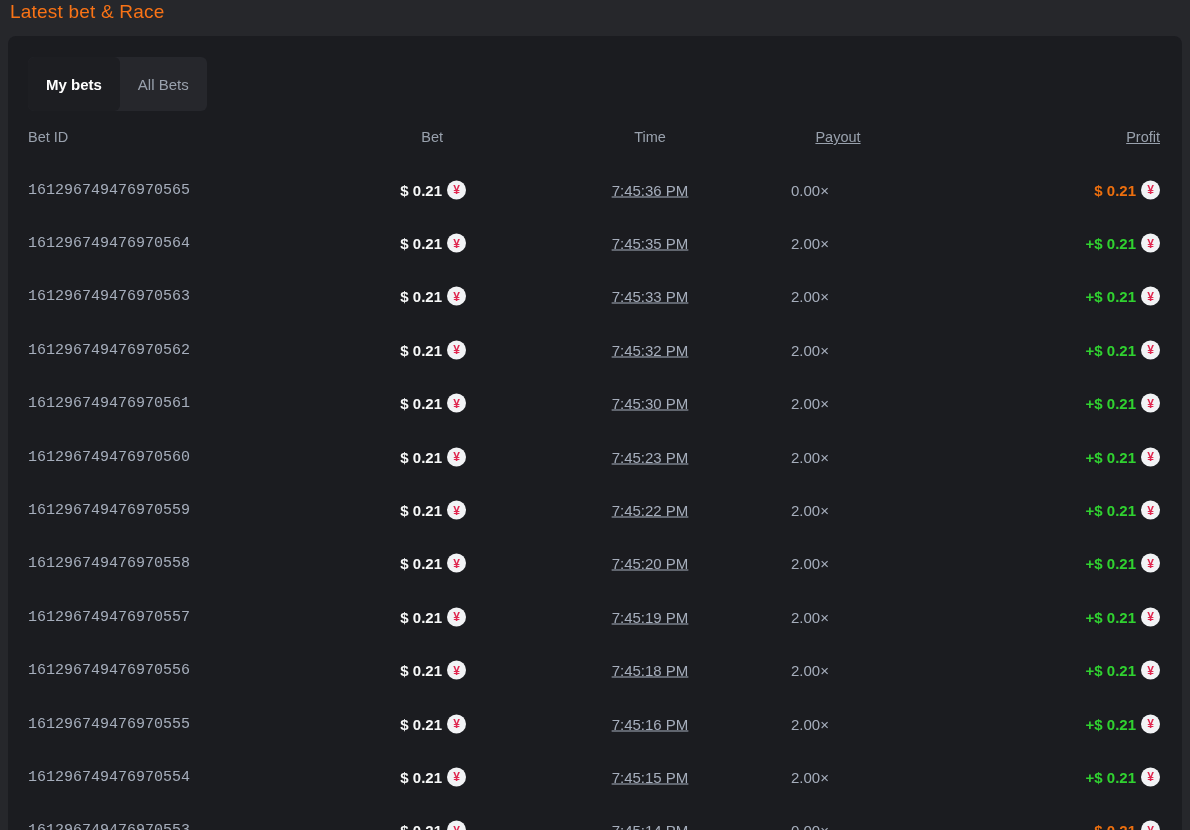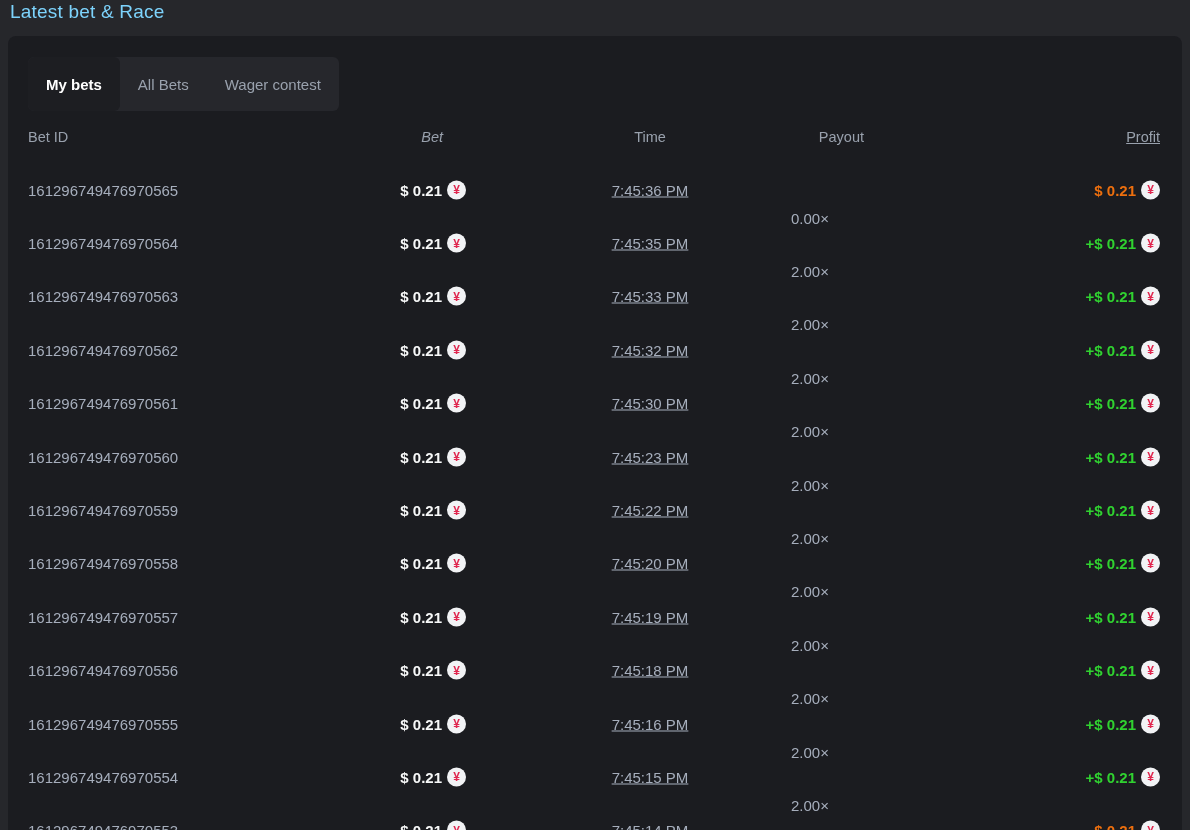--- a/index.html
+++ b/index.html
@@ -16,21 +16,21 @@
   body{
     width:1190px;height:830px;
     background:var(--page-bg);
     overflow:hidden;
     position:relative;
     font-family:"Liberation Sans","DejaVu Sans",sans-serif;
     -webkit-font-smoothing:antialiased;
   }
   .page-title{
     position:absolute;left:10px;top:1px;
-    font-size:19px;font-weight:500;color:#7dd3fc;
+    font-size:19px;font-weight:500;color:#f97316;
     letter-spacing:.2px;
   }
   .panel{
     position:absolute;left:8px;top:36px;
     width:1174px;height:820px;
     background:var(--panel-bg);
     border-radius:8px;
   }
   
   .tabbar{
@@ -52,33 +52,33 @@
   }
   
   .thead{
     position:absolute;top:75px;left:0;right:0;height:52px;
   }
   .th{
     position:absolute;top:50%;transform:translateY(-50%);
     font-size:14.5px;color:var(--grey-dim);text-align:right;
   }
   .h-id{left:20px;}
-  .h-bet{right:739px;font-style:italic;}
+  .h-bet{right:739px;}
   .h-time{left:560px;width:164px;text-align:center;}
-  .h-payout{left:692px;width:164px;}
+  .h-payout{left:748px;width:164px;text-align:center;text-decoration:underline;}
   .h-profit{right:22px;text-decoration:underline;}
   
   .rows{position:absolute;top:127px;left:0;right:0;}
   .row{position:relative;height:53.4px;}
   .c{position:absolute;top:50%;transform:translateY(-50%);font-size:15px;}
-  .c.id{left:20px;color:var(--grey);}
+  .c.id{left:20px;color:var(--grey);font-family:Liberation Mono, monospace;}
   .c.bet{right:716px;display:flex;align-items:center;gap:5px;}
   .c.bet b{color:var(--white);font-weight:700;}
   .c.time{left:560px;width:164px;text-align:center;color:var(--grey);text-decoration:underline;}
-  .c.payout{left:720px;width:164px;text-align:center;color:var(--grey);margin-top:28px;}
+  .c.payout{left:720px;width:164px;text-align:center;color:var(--grey);}
   .c.profit{right:22px;display:flex;align-items:center;gap:5px;}
   .c.profit b{font-weight:700;}
   .c.profit b.win{color:var(--win,#30d230);}
   .c.profit b.loss{color:var(--loss,#ed6f0e);}
   
   .coin{
     width:19px;height:19px;border-radius:50%;
     background:var(--coin-bg,#f2f3f5);
     color:var(--coin-symbol,#e0274f);
     font-size:12px;font-weight:700;
@@ -88,21 +88,20 @@
 </style>
 </head>
 <body>
 
 <div class="page-title">Latest bet &amp; Race</div>
 
 <section class="panel">
   <nav class="tabbar">
       <div class="tab active">My bets</div>
       <div class="tab">All Bets</div>
-      <div class="tab">Wager contest</div>
     </nav>
 
   <div class="thead">
     <span class="th h-id">Bet ID</span>
     <span class="th h-bet">Bet</span>
     <span class="th h-time">Time</span>
     <span class="th h-payout">Payout</span>
     <span class="th h-profit">Profit</span>
   </div>
 

